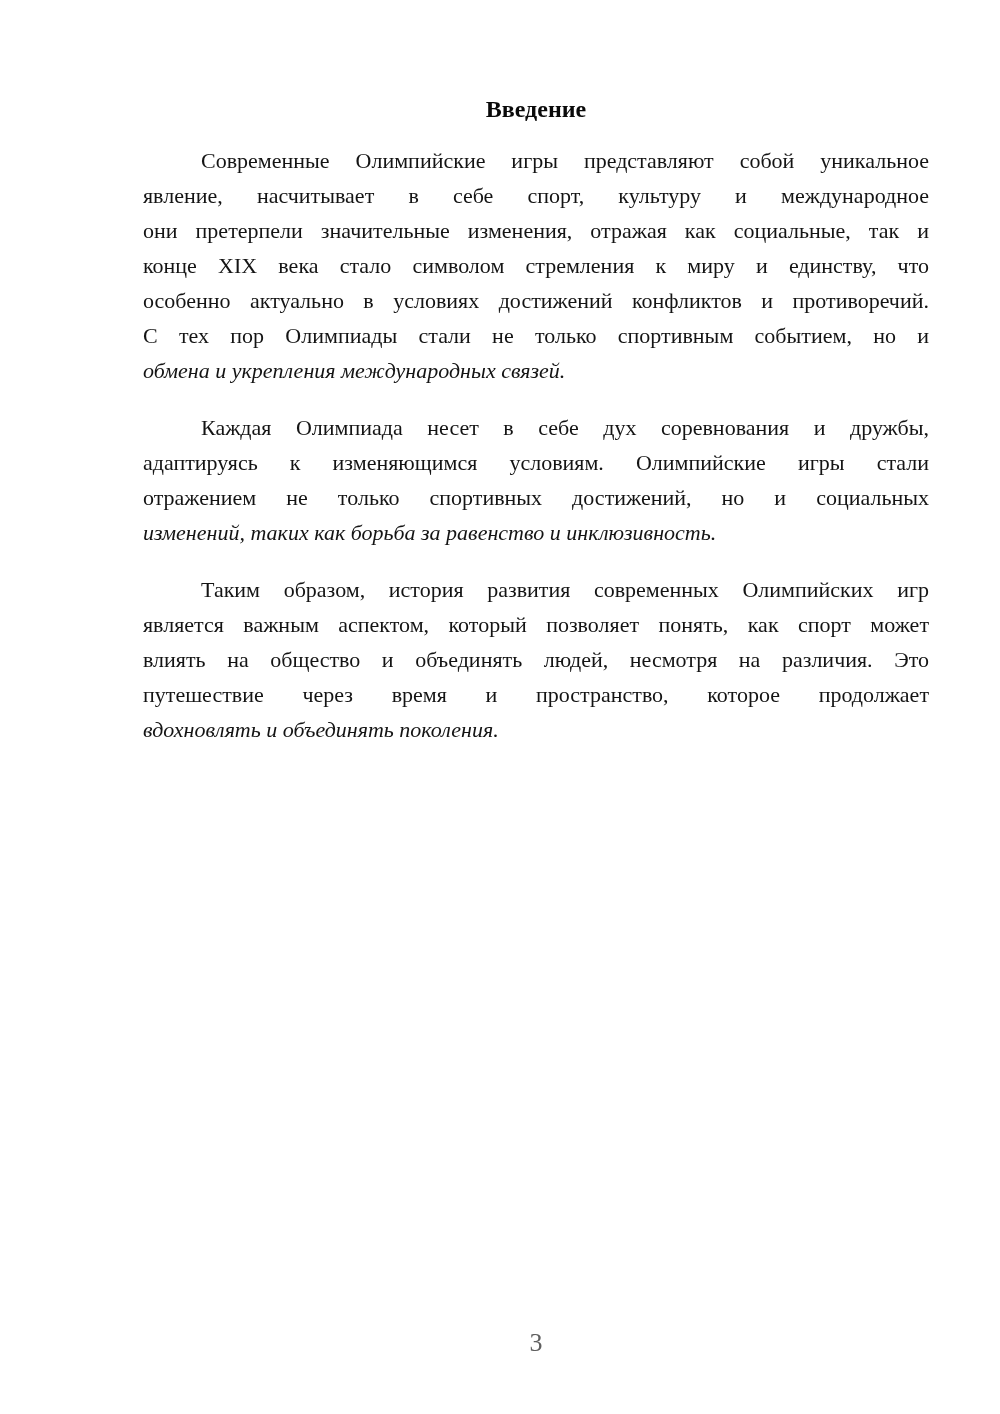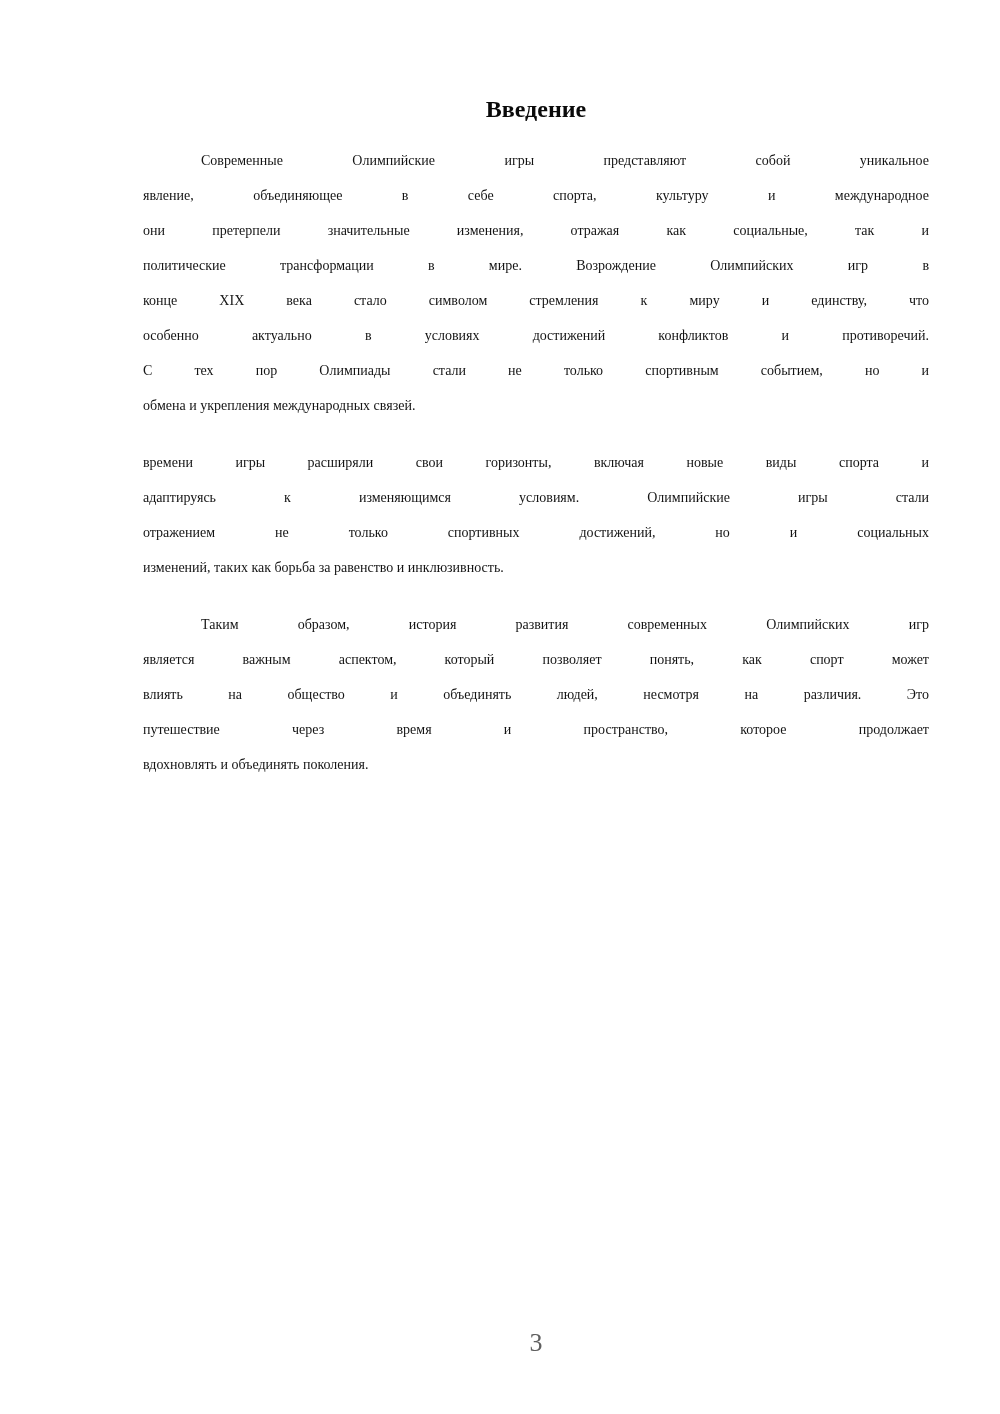--- a/index.html
+++ b/index.html
@@ -33,33 +33,34 @@
   .doc-body {
     position: absolute;
     top: 143px;
     left: 143px;
     width: 786px;
   }
   .paragraph {
     margin: 0 0 22px 0;
   }
   .line {
-    font-size: 14px;
+    font-size: 22px;
     line-height: 35px;
     height: 35px;
     overflow: hidden;
     text-align: justify;
     text-align-last: justify;
     white-space: normal;
   }
   .line.first {
     text-indent: 58px;
   }
   .line.last {
     text-align-last: left;
+    font-style: italic;
   }
   .page-number {
     position: absolute;
     top: 1325px;
     left: 143px;
     width: 786px;
     font-size: 26px;
     line-height: 35px;
     text-align: center;
     color: #5f5f5f;
@@ -68,30 +69,29 @@
 </head>
 <body>
 
 <div class="page" style="background: rgb(255, 255, 255); color: rgb(20, 20, 20);">
 
   <h1 class="heading">Введение</h1>
 
   <div class="doc-body">
     <div class="paragraph">
         <div class="line first">Современные Олимпийские игры представляют собой уникальное</div>
-        <div class="line">явление, объединяющее в себе спорта, культуру и международное</div>
+        <div class="line">явление, насчитывает в себе спорт, культуру и международное</div>
         <div class="line">они претерпели значительные изменения, отражая как социальные, так и</div>
-        <div class="line">политические трансформации в мире. Возрождение Олимпийских игр в</div>
         <div class="line">конце XIX века стало символом стремления к миру и единству, что</div>
         <div class="line">особенно актуально в условиях достижений конфликтов и противоречий.</div>
         <div class="line">С тех пор Олимпиады стали не только спортивным событием, но и</div>
         <div class="line last">обмена и укрепления международных связей.</div>
       </div>
     <div class="paragraph">
-        <div class="line">времени игры расширяли свои горизонты, включая новые виды спорта и</div>
+        <div class="line first">Каждая Олимпиада несет в себе дух соревнования и дружбы,</div>
         <div class="line">адаптируясь к изменяющимся условиям. Олимпийские игры стали</div>
         <div class="line">отражением не только спортивных достижений, но и социальных</div>
         <div class="line last">изменений, таких как борьба за равенство и инклюзивность.</div>
       </div>
     <div class="paragraph">
         <div class="line first">Таким образом, история развития современных Олимпийских игр</div>
         <div class="line">является важным аспектом, который позволяет понять, как спорт может</div>
         <div class="line">влиять на общество и объединять людей, несмотря на различия. Это</div>
         <div class="line">путешествие через время и пространство, которое продолжает</div>
         <div class="line last">вдохновлять и объединять поколения.</div>

